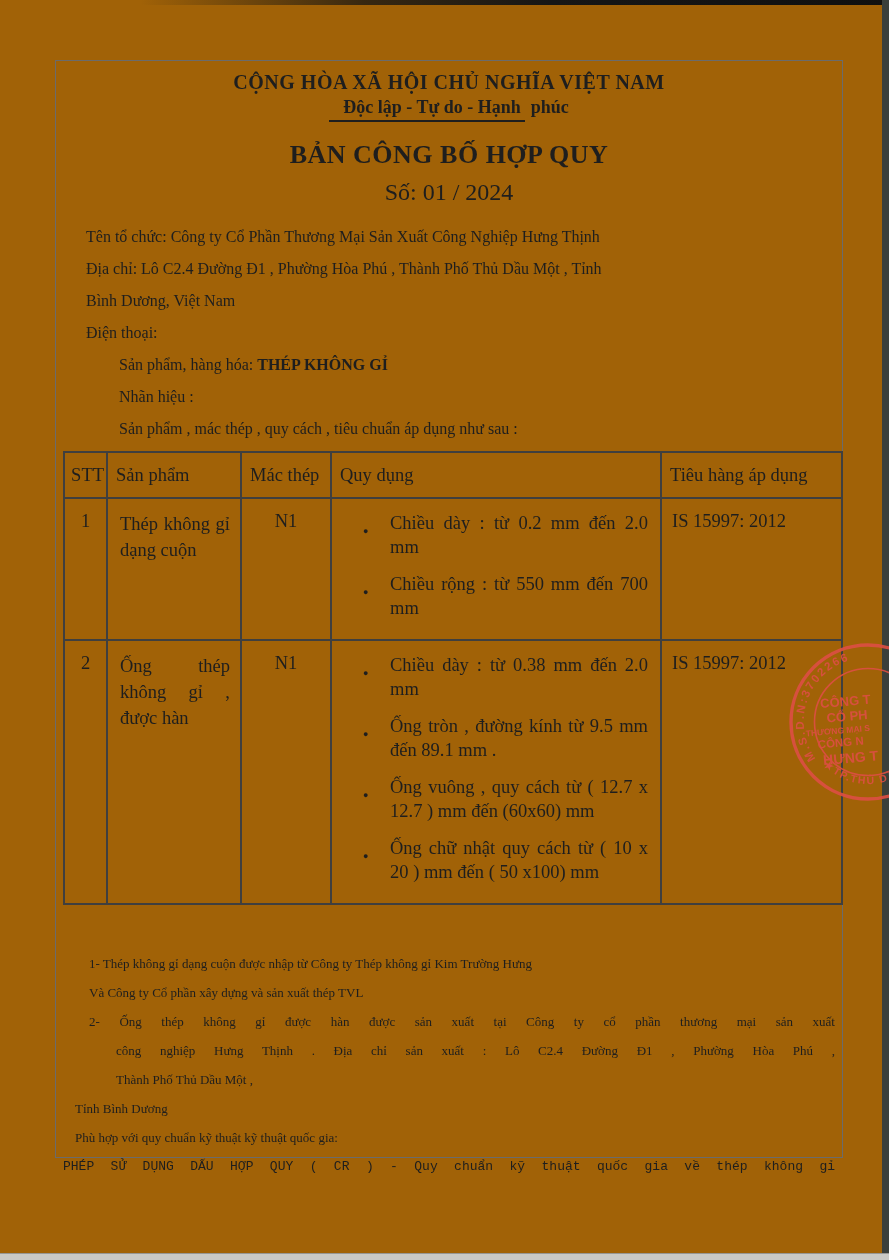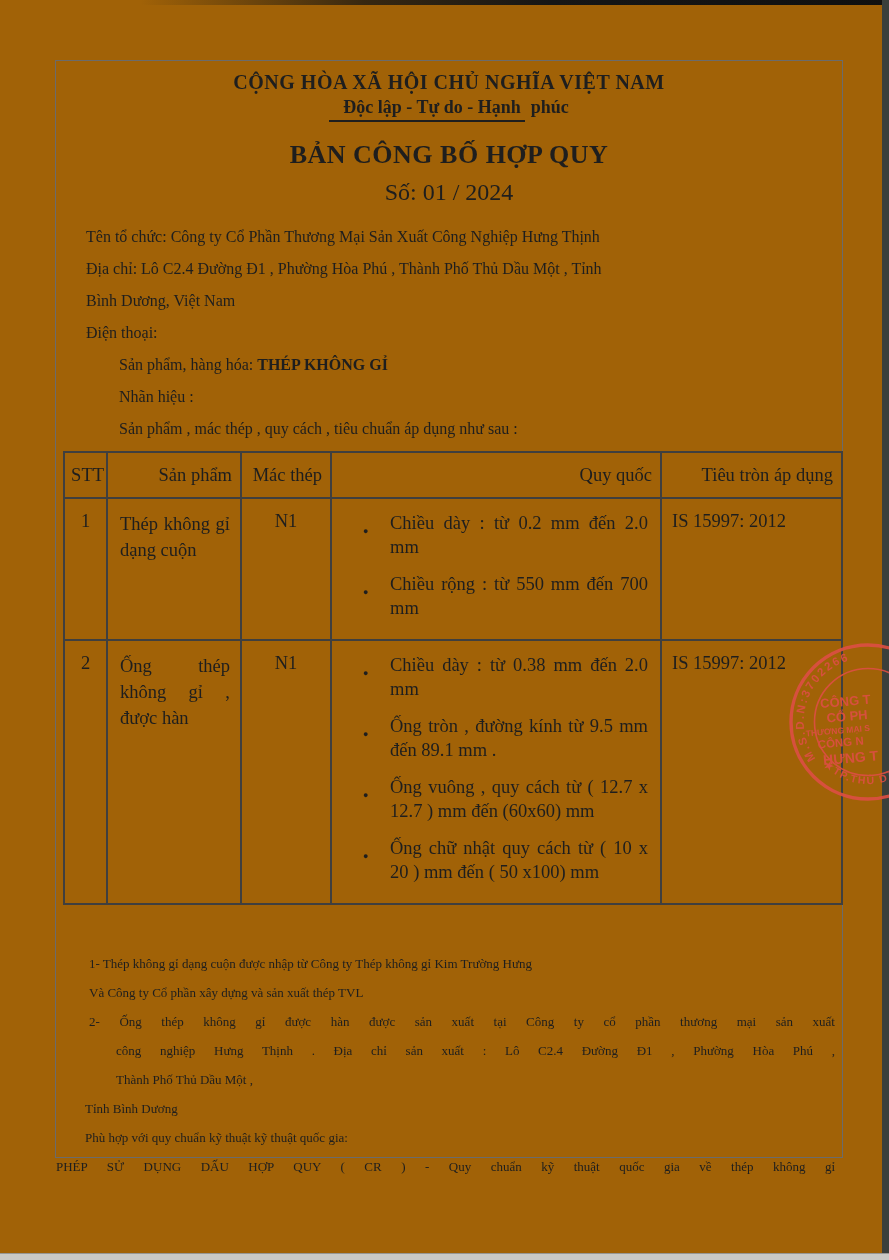--- a/index.html
+++ b/index.html
@@ -25,34 +25,34 @@
   .body-text{font-size:16px;line-height:32px;}
   .org{margin:15px 24px 0 30px;}
   .pline{margin-left:33px;}
   .b{font-weight:bold;}
   
   table.spec{border-collapse:collapse;table-layout:fixed;width:778px;margin:6px 0 0 7px;font-size:18.5px;}
   table.spec col.c1{width:43px;}  table.spec col.c2{width:134px;}
   table.spec col.c3{width:90px;}  table.spec col.c4{width:330px;}
   table.spec col.c5{width:181px;}
   table.spec th,table.spec td{border:2px solid #3f3f3f;vertical-align:top;font-weight:normal;}
-  table.spec th{height:40px;vertical-align:middle;text-align:right;padding:2px 8px;}
+  table.spec th{height:40px;vertical-align:middle;text-align:left;padding:2px 8px;}
   table.spec th.cstt{text-align:right;padding:2px 2px;}
   td.stt,td.mac{text-align:center;padding-top:12px;}
   td.sp{padding:12px 10px 0 12px;text-align:justify;line-height:26px;}
   td.tc{padding:12px 8px 0 10px;}
   td.qc{padding:0;}
   td.qc ul{margin:0;padding:12px 12px 6px 58px;list-style:none;}
   td.qc li{position:relative;text-align:justify;line-height:24px;margin-bottom:13px;}
   td.qc li::before{content:"●";font-size:9px;position:absolute;left:-27px;top:8px;}
   tr.r1 td{height:92px;}
   tr.r2 td{height:234px;}
   
   .notes{margin-top:44px;font-size:13px;line-height:29px;padding-right:7px;}
-  .ind1{margin-left:33px;} .ind2{margin-left:60px;} .lab{margin-left:29px;} .flush{}
+  .ind1{margin-left:33px;} .ind2{margin-left:60px;} .lab{margin-left:19px;} .flush{margin-left:7px;font-family:Liberation Mono, monospace;}
   .just{text-align:justify;text-align-last:justify;}
   
   .stamp{position:absolute;left:780px;top:637px;width:109px;height:172px;z-index:5;opacity:.92;}
   .stamp text{font-family:"Liberation Sans","DejaVu Sans",sans-serif;font-weight:bold;}
 </style>
 </head>
 <body>
 
 <div id="page">
   <div class="top-strip"></div>
@@ -88,22 +88,22 @@
           <col class="c2">
           <col class="c3">
           <col class="c4">
           <col class="c5">
         </colgroup>
       <thead>
         <tr>
           <th class="cstt">STT</th>
           <th>Sản phẩm</th>
           <th>Mác thép</th>
-          <th>Quy quốc</th>
-          <th>Tiêu tròn áp dụng</th>
+          <th>Quy dụng</th>
+          <th>Tiêu hàng áp dụng</th>
         </tr>
       </thead>
       <tbody>
         <tr class="r1">
           <td class="stt">1</td>
           <td class="sp">Thép không gỉ dạng cuộn</td>
           <td class="mac">N1</td>
           <td class="qc">
             <ul>
               <li>Chiều dày : từ 0.2 mm đến 2.0 mm</li>

